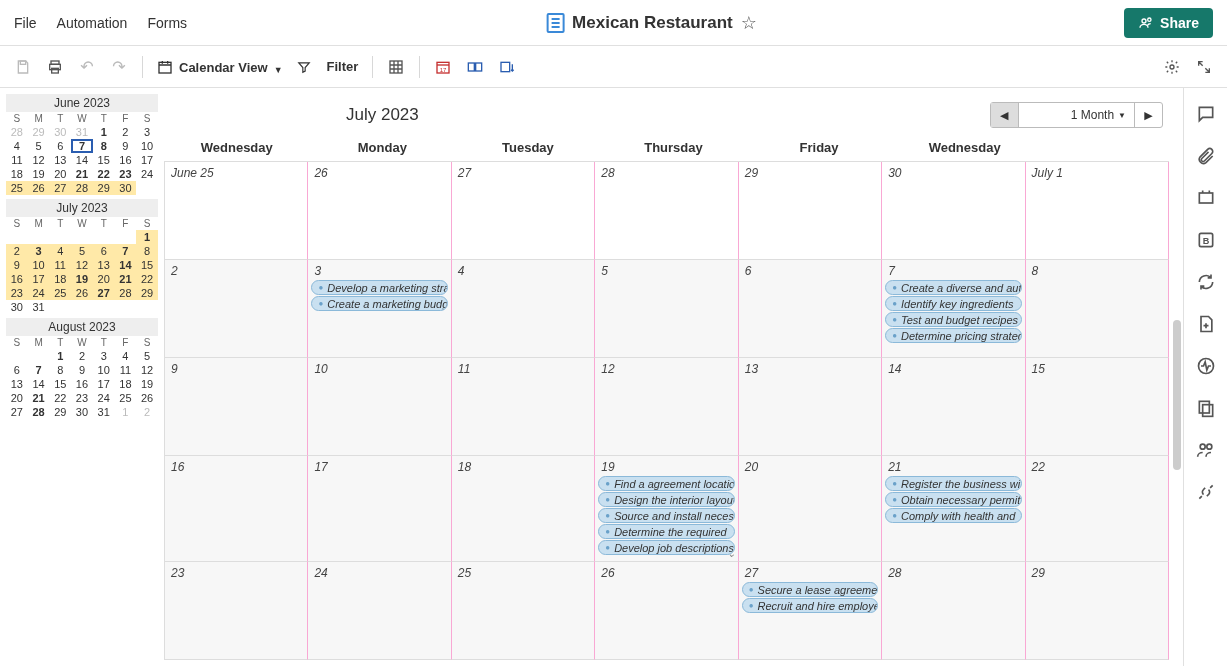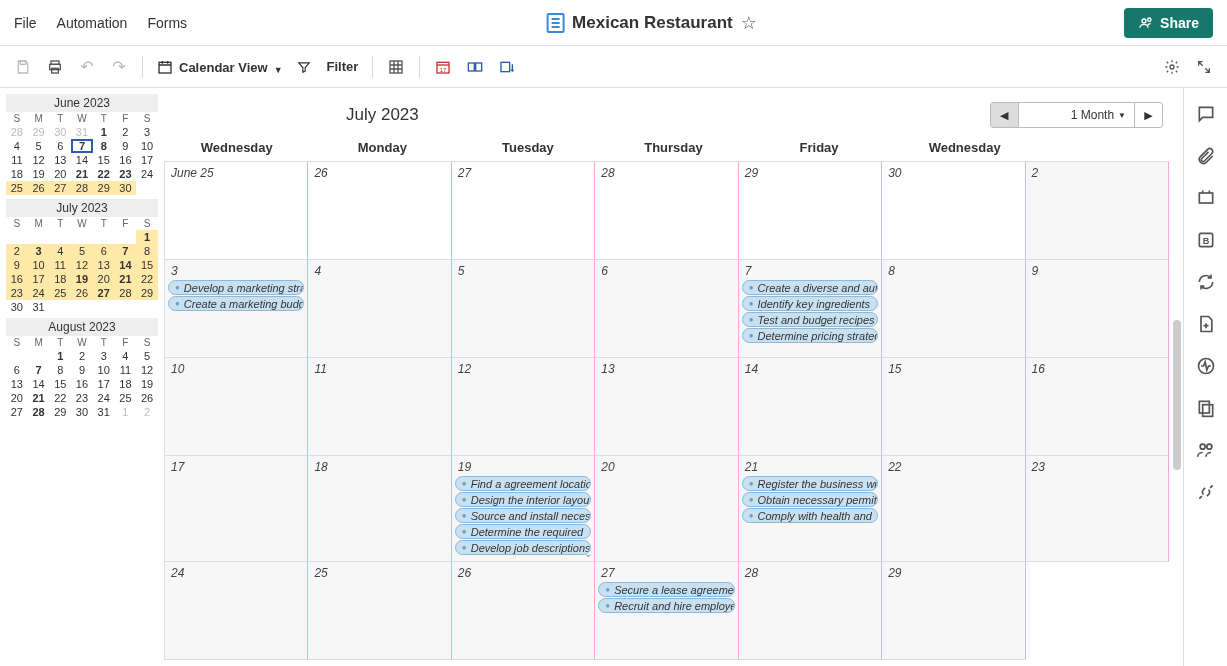--- a/index.html
+++ b/index.html
@@ -326,20 +326,23 @@
         </div>
         <div class="cell first-row">
           <div class="dt">28</div>
         </div>
         <div class="cell first-row">
           <div class="dt">29</div>
         </div>
         <div class="cell first-row">
           <div class="dt">30</div>
         </div>
+        <div class="cell first-row">
+          <div class="dt">July 1</div>
+        </div>
         <div class="cell">
           <div class="dt">2</div>
         </div>
         <div class="cell">
           <div class="dt">3</div>
           <div class="evt">Develop a marketing strategy</div>
           <div class="evt">Create a marketing budget</div>
         </div>
         <div class="cell">
           <div class="dt">4</div>

